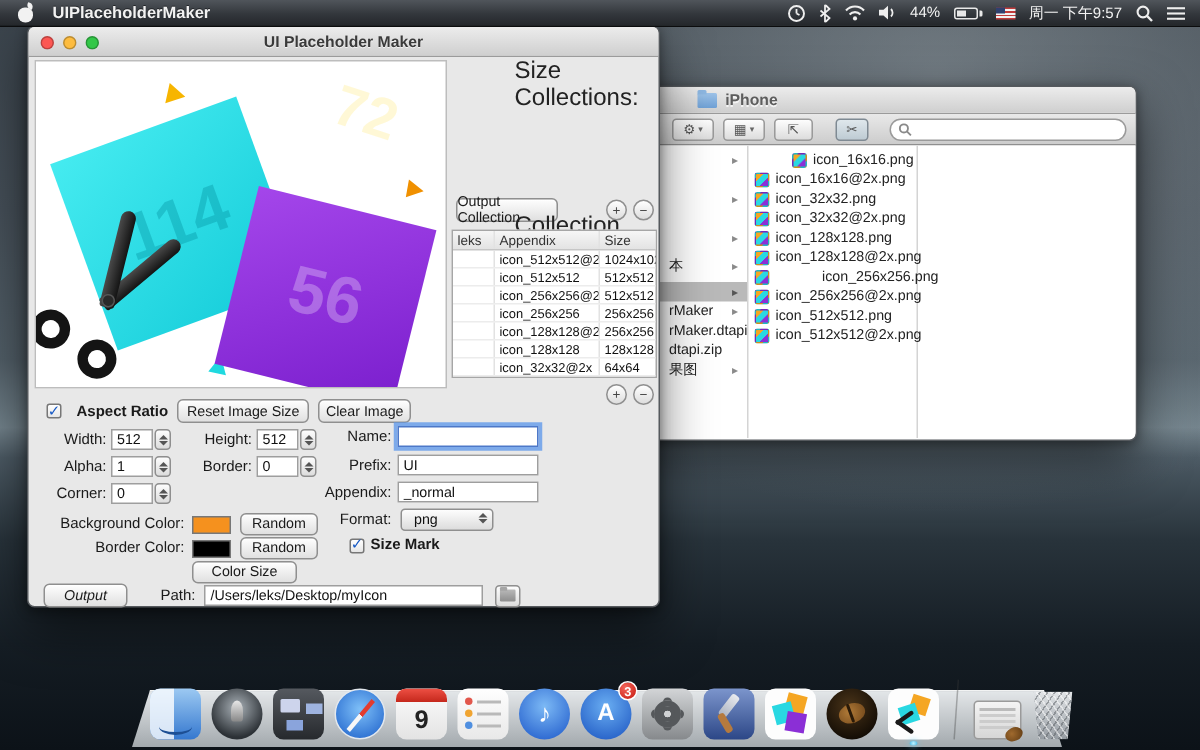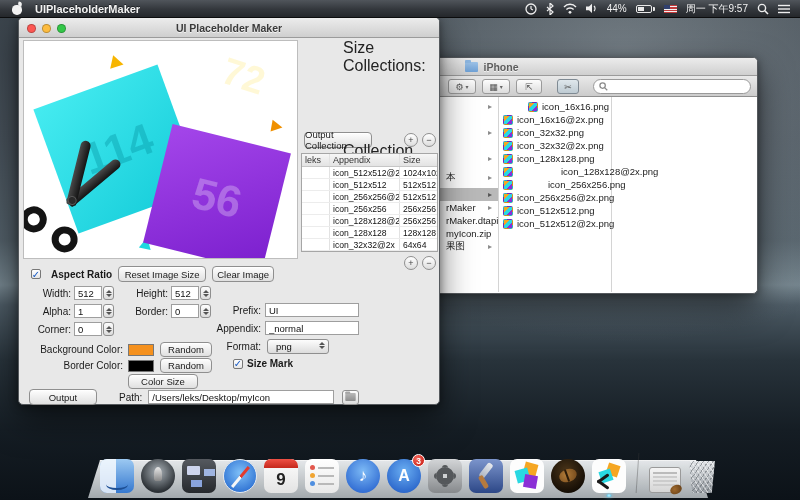--- a/index.html
+++ b/index.html
@@ -245,21 +245,21 @@
         <span class="arrow" style="color:#555;">▸</span>
       </div>
     <div class="f-row" style="left:0;top:104px;width:271px;padding-left:219px;">
         <span>rMaker</span>
         <span class="arrow">▸</span>
       </div>
     <div class="f-row" style="left:0;top:117px;width:271px;padding-left:219px;">
         <span>rMaker.dtapi</span>
       </div>
     <div class="f-row" style="left:0;top:130px;width:271px;padding-left:219px;">
-        <span>myIcon.zip</span>
+        <span>dtapi.zip</span>
       </div>
     <div class="f-row" style="left:0;top:143px;width:271px;padding-left:219px;">
         <span>果图</span>
         <span class="arrow">▸</span>
       </div>
 
     <div class="f-row" style="left:276px;top:3px;width:106px;margin-left:25px;">
         <span class="file-ico"></span>
         <span>icon_16x16.png</span>
       </div>
@@ -272,21 +272,21 @@
         <span>icon_32x32.png</span>
       </div>
     <div class="f-row" style="left:276px;top:42px;width:106px;">
         <span class="file-ico"></span>
         <span>icon_32x32@2x.png</span>
       </div>
     <div class="f-row" style="left:276px;top:55px;width:106px;">
         <span class="file-ico"></span>
         <span>icon_128x128.png</span>
       </div>
-    <div class="f-row" style="left:276px;top:68px;width:106px;gap:44px;">
+    <div class="f-row" style="left:276px;top:68px;width:106px;">
         <span class="file-ico"></span>
         <span>icon_128x128@2x.png</span>
       </div>
     <div class="f-row" style="left:276px;top:81px;width:106px;gap:31px;">
         <span class="file-ico"></span>
         <span>icon_256x256.png</span>
       </div>
     <div class="f-row" style="left:276px;top:94px;width:106px;">
         <span class="file-ico"></span>
         <span>icon_256x256@2x.png</span>
@@ -434,28 +434,32 @@
   </div>
   <div class="ctl-row" style="left:8px;top:340px;">
     <span class="lbl lbl-r" style="width:96px;">Border Color:</span>
     <span class="swatch" style="margin-left: 5px; background: rgb(0, 0, 0);"></span>
     <span class="pushbtn" style="width:52px;height:15px;margin-left:6px;">Random</span>
   </div>
   <div class="ctl-row" style="left:109px;top:356px;">
     <span class="pushbtn" style="width:70px;height:15px;">Color Size</span>
   </div>
   <div class="ctl-row" style="left:10px;top:371px;">
-    <span class="pushbtn" style="width:68px;height:16px;">Output</span>
+    <span class="pushbtn" style="width:56px;height:16px;font-style:italic;">Output</span>
     <span class="lbl" style="margin-left:22px;">Path:</span>
     <input class="field" style="width: 186px; margin-left: 6px;" value="/Users/leks/Desktop/myIcon">
     <span class="folderbtn" style="margin-left:8px;">
         <span class="mini-folder"></span>
       </span>
   </div>
 
+  <div class="ctl-row" style="left:212px;top:266px;">
+    <span class="lbl lbl-r" style="width:30px;">Name:</span>
+    <input class="field focusring" style="width: 94px; margin-left: 4px;" value="">
+  </div>
   <div class="ctl-row" style="left:208px;top:285px;">
     <span class="lbl lbl-r" style="width:34px;">Prefix:</span>
     <input class="field" style="width: 94px; margin-left: 4px;" value="UI">
   </div>
   <div class="ctl-row" style="left:192px;top:303px;">
     <span class="lbl lbl-r" style="width:50px;">Appendix:</span>
     <input class="field" style="width: 94px; margin-left: 4px;" value="_normal">
   </div>
   <div class="ctl-row" style="left:206px;top:321px;">
     <span class="lbl lbl-r" style="width:36px;">Format:</span>

